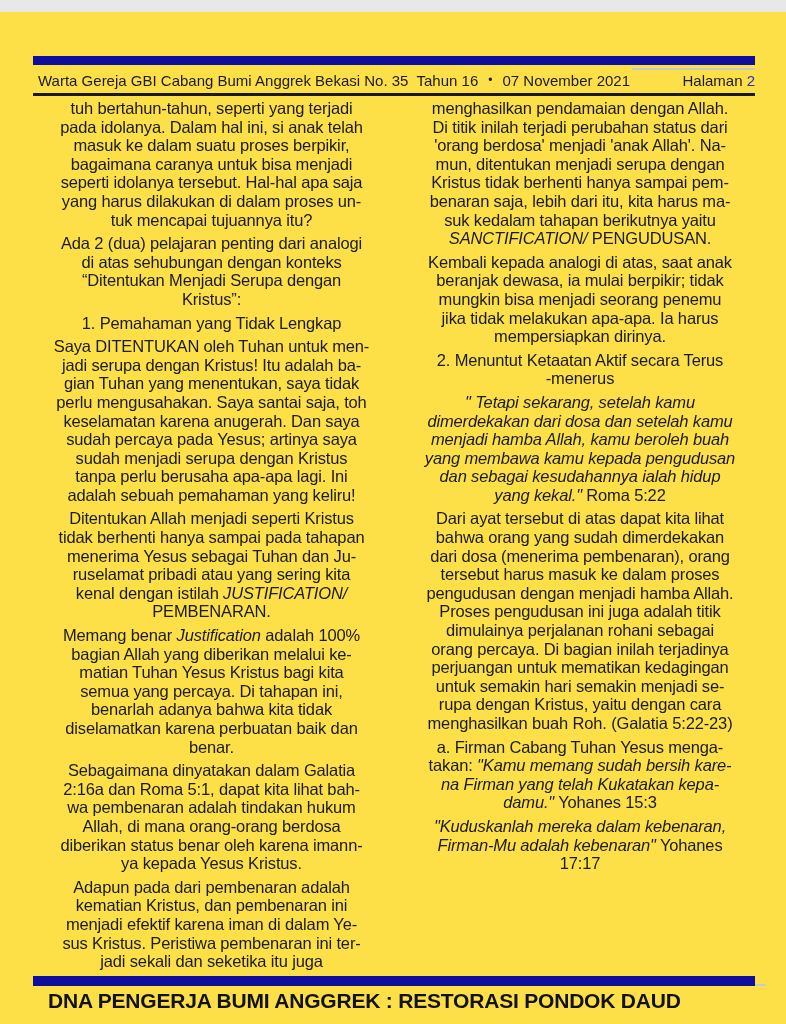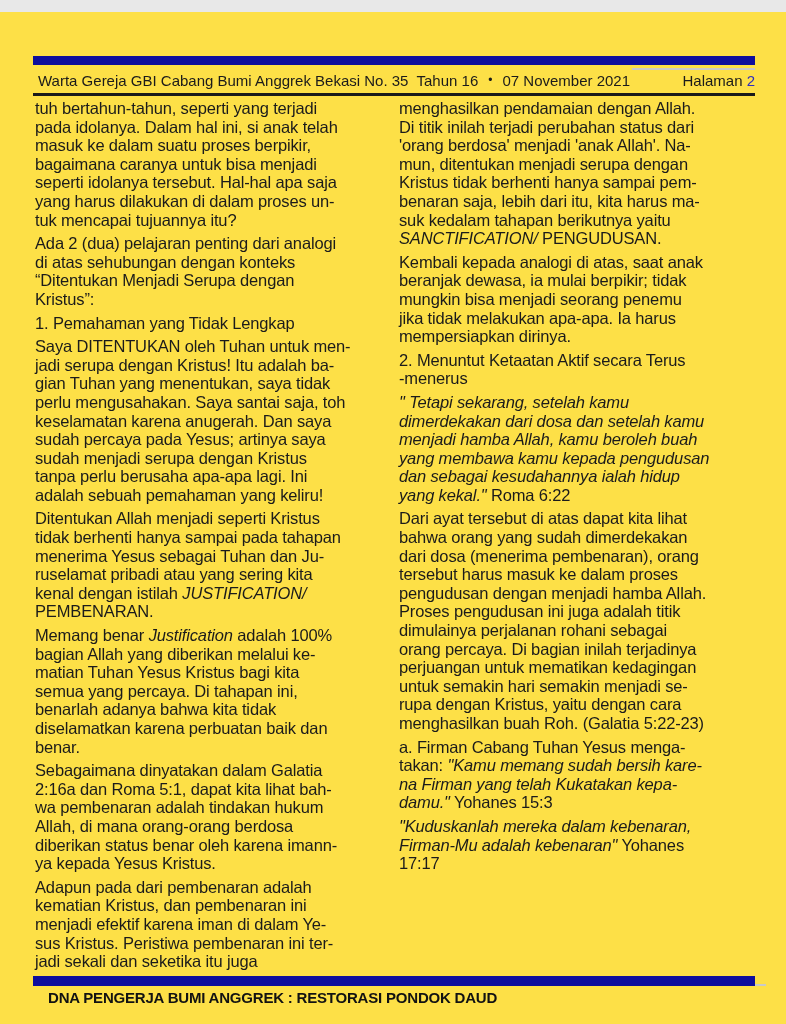--- a/index.html
+++ b/index.html
@@ -18,31 +18,31 @@
   .header-left{display:flex;align-items:center;}
   .bullet{margin:0 10px;font-size:12px;}
   .rule{position:absolute;left:33px;top:81px;width:722px;height:3px;background:#1a1a1a;}
   .columns{
     position:absolute;left:35px;top:87px;width:726px;
     display:flex;gap:11px;
   }
   .col{font-size:16.5px;line-height:18.6px;letter-spacing:-0.15px;}
   .col-left{width:353px;}
   .col-right{width:362px;}
-  .para,.heading{white-space:pre-line;margin:0 0 0 0;}
+  .para,.heading{white-space:pre-line;margin:0 0 0 0;text-align:center;}
   .block + .block{margin-top:5px;}
   .heading{font-weight:bold;}
   .heading .s-n{font-weight:normal;}
   .s-b{font-weight:normal;}
   .s-i{font-style:italic;}
   .footer-bar{position:absolute;left:33px;top:964px;width:722px;height:10px;}
   .footer-hairline{position:absolute;left:755px;top:972px;width:11px;height:2px;background:#c9c9c9;}
   .footer-text{
     position:absolute;left:48px;top:977px;width:700px;
-    font-weight:bold;font-size:15px;letter-spacing:-0.2px;color:#121212;
+    font-weight:bold;font-size:21px;letter-spacing:-0.2px;color:#121212;
   }
 </style>
 </head>
 <body>
 
 <div class="page">
 
   <div class="top-bar" id="top-bar" style="background: rgb(14, 14, 156);"></div>
   <div class="hairline"></div>
 
@@ -121,21 +121,21 @@
 mungkin bisa menjadi seorang penemu
 jika tidak melakukan apa-apa. Ia harus
 mempersiapkan dirinya.</span></div>
         <div class="block heading"><span class="s-n">2. </span><span class="s-b">Menuntut Ketaatan Aktif secara Terus
 -menerus</span></div>
         <div class="block para"><span class="s-i">" Tetapi sekarang, setelah kamu
 dimerdekakan dari dosa dan setelah kamu
 menjadi hamba Allah, kamu beroleh buah
 yang membawa kamu kepada pengudusan
 dan sebagai kesudahannya ialah hidup
-yang kekal."</span><span class="s-b"> Roma 6:22</span></div>
+yang kekal."</span><span class="s-b"> Roma 5:22</span></div>
         <div class="block para"><span class="s-n">Dari ayat tersebut di atas dapat kita lihat
 bahwa orang yang sudah dimerdekakan
 dari dosa (menerima pembenaran), orang
 tersebut harus masuk ke dalam proses
 pengudusan dengan menjadi hamba Allah.
 Proses pengudusan ini juga adalah titik
 dimulainya perjalanan rohani sebagai
 orang percaya. Di bagian inilah terjadinya
 perjuangan untuk mematikan kedagingan
 untuk semakin hari semakin menjadi se-

